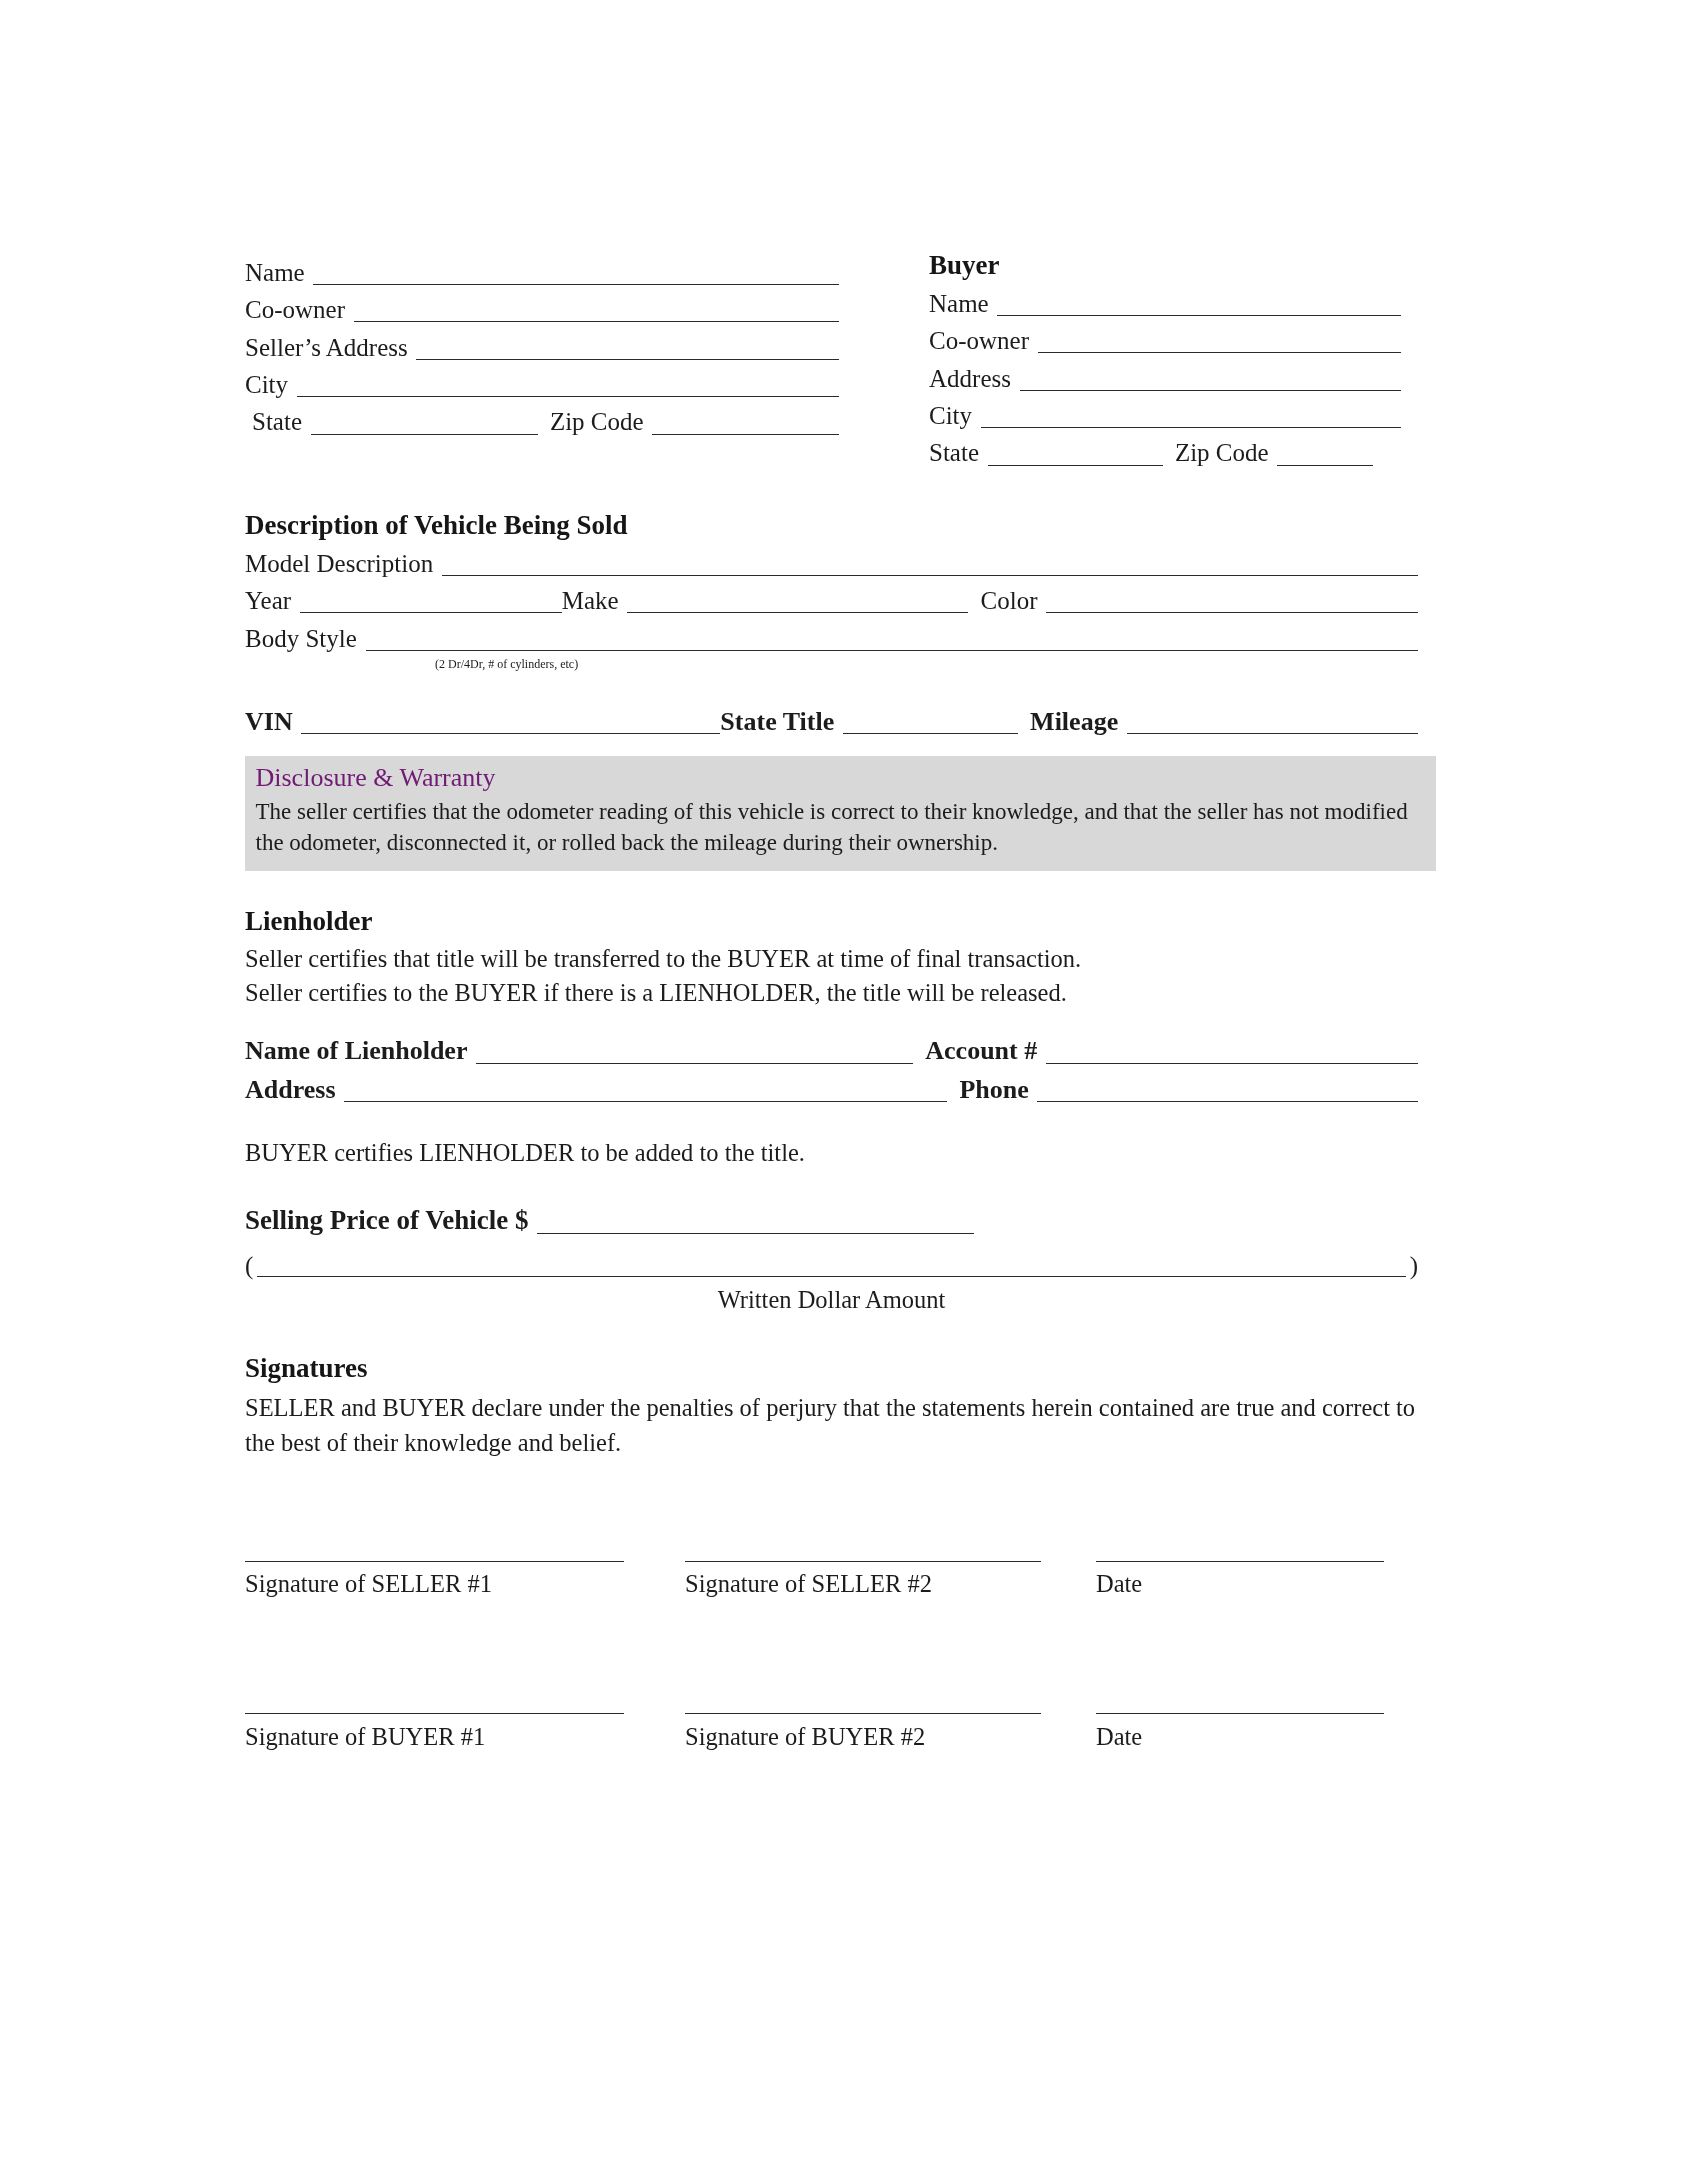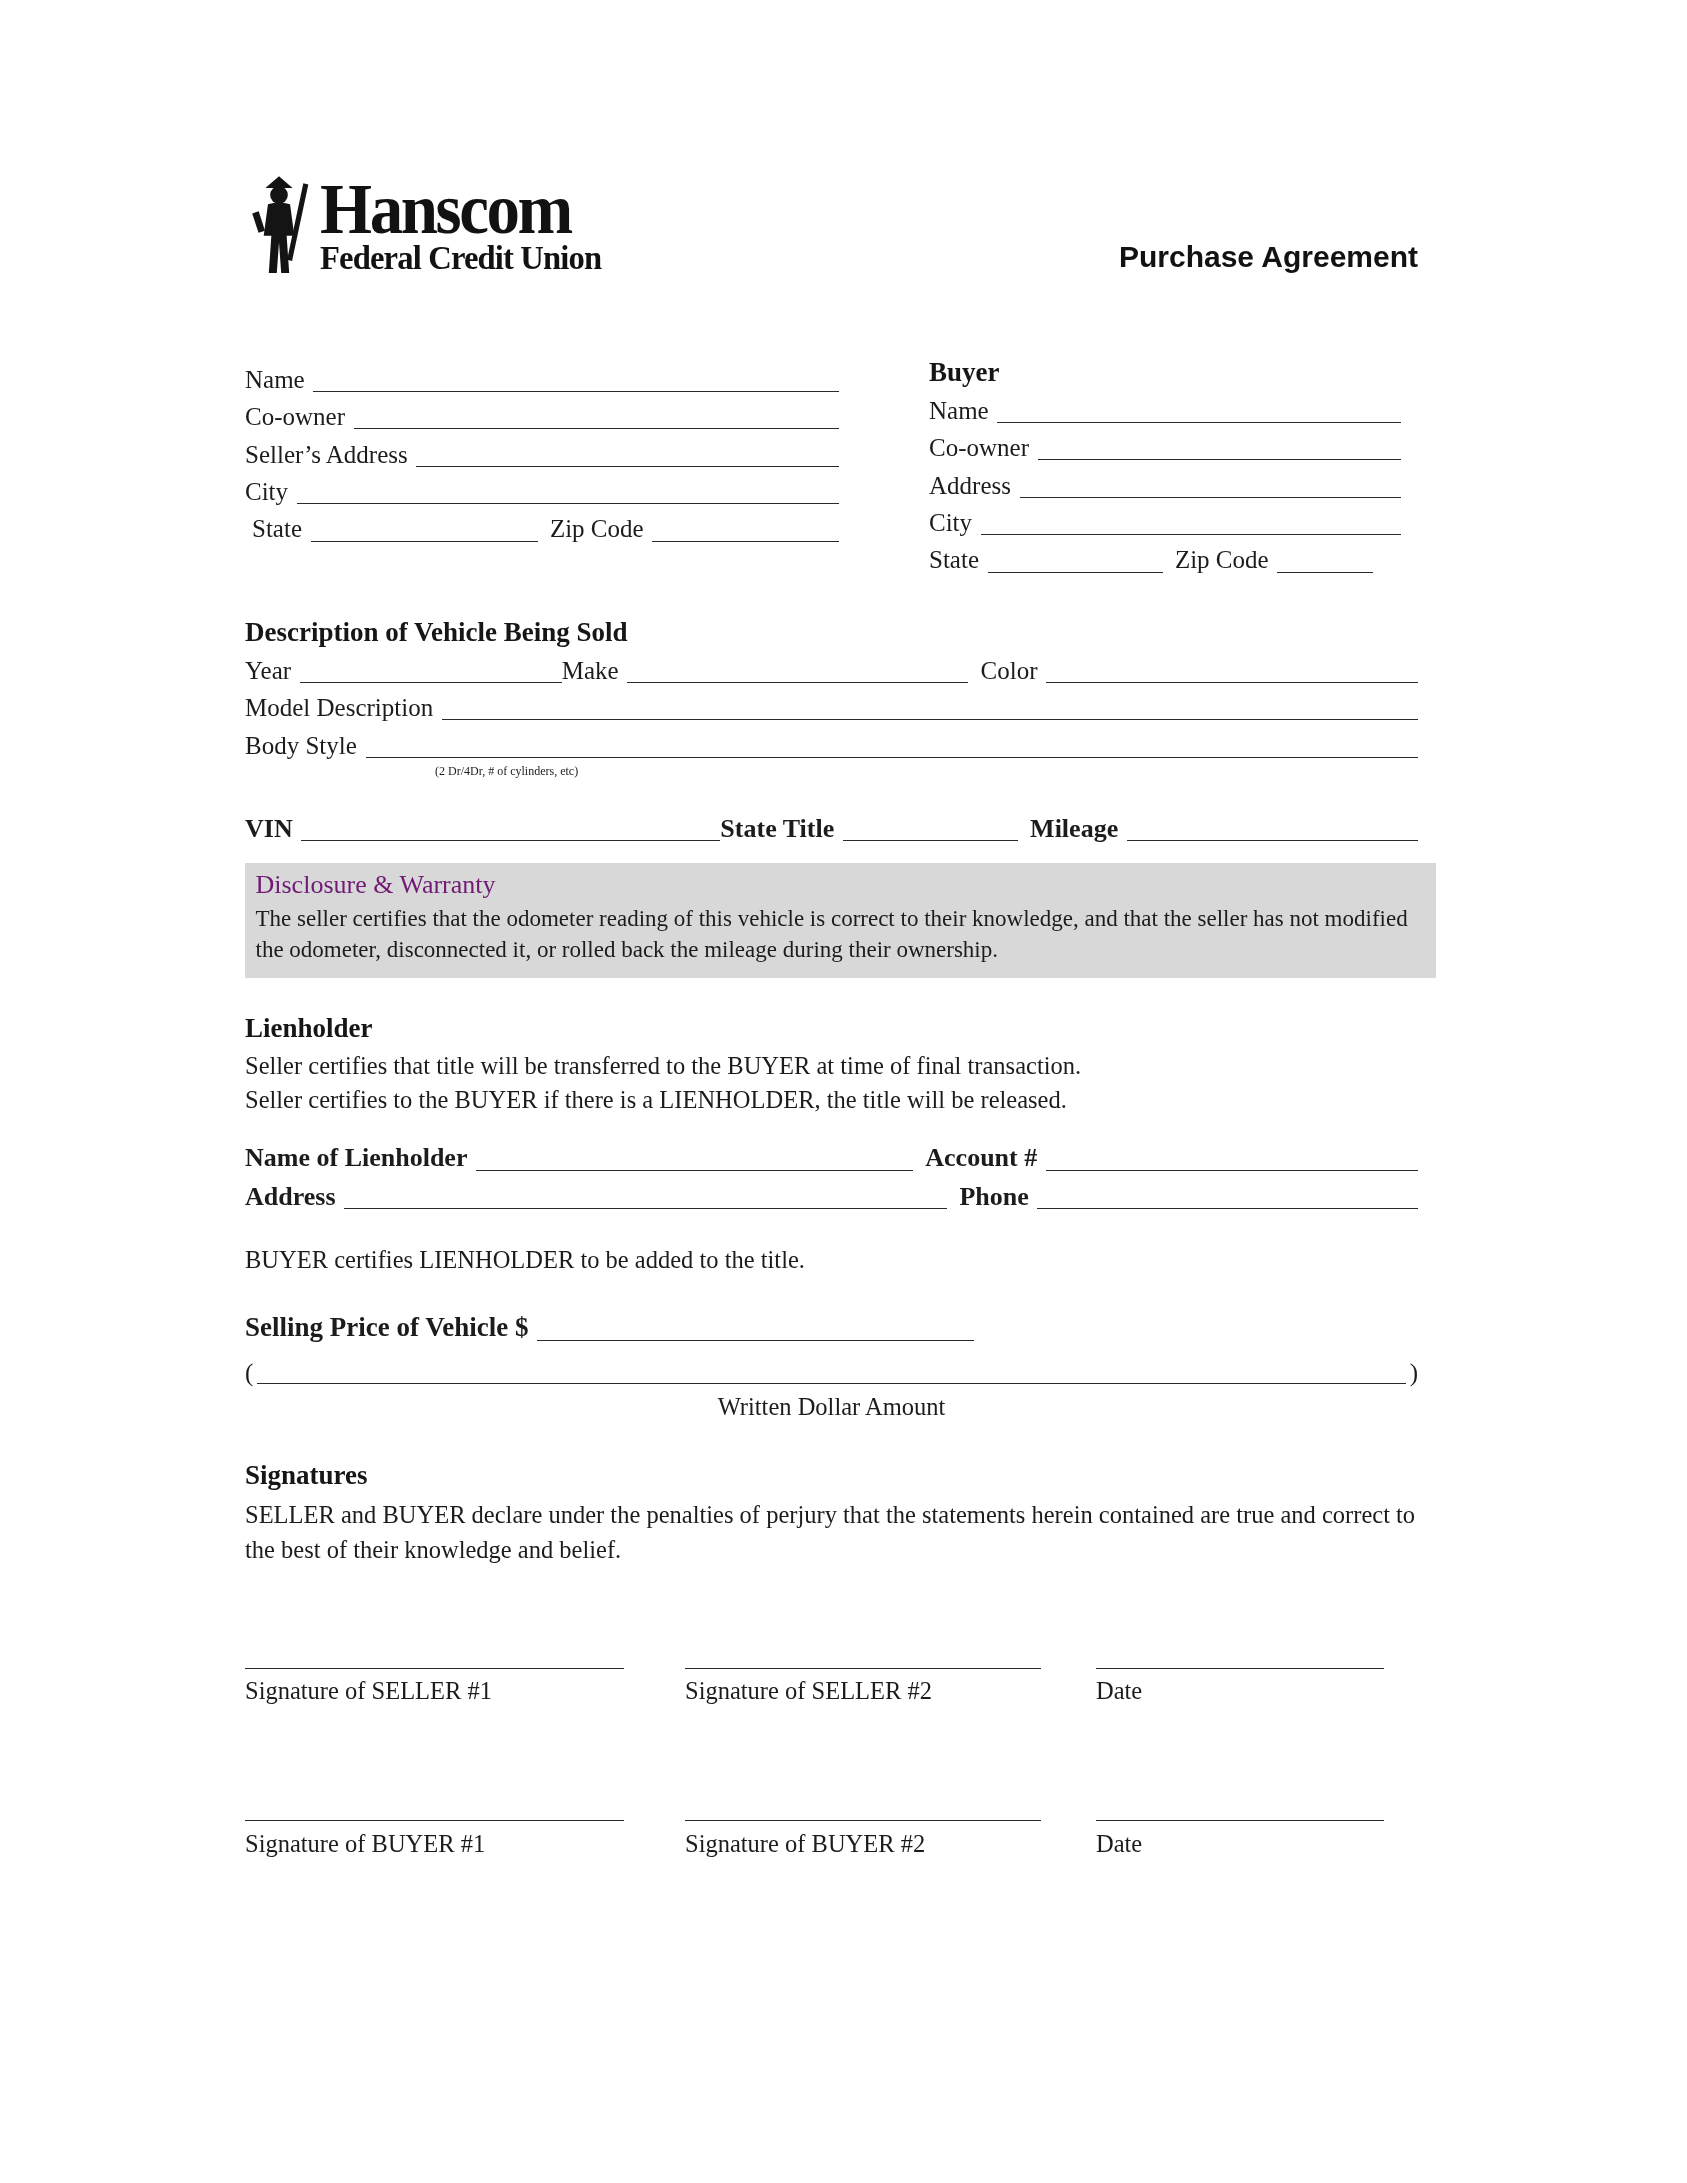--- a/index.html
+++ b/index.html
@@ -74,40 +74,20 @@
   .sig-c1 { width:379px; } .sig-c2 { width:356px; margin-left:61px; } .sig-c3 { width:288px; margin-left:55px; }
   .sig-line { display:block; width:100%; border-bottom:1.7px solid #2a2a2a; height:1.7px; }
   .sig-label { font-size:24.5px; margin-top:8.7px; }
 </style>
 </head>
 <body>
 
 <div class="page">
   <div class="content">
 
-    <header class="header">
-      <div class="logo">
-        <span class="logo-icon">
-          <svg viewBox="0 0 40 60" width="68" height="103" aria-hidden="true">
-            <g fill="#141414">
-              <path d="M12 8 L28 8 L20 1 Z"></path>
-              <circle cx="20" cy="12" r="5.2"></circle>
-              <path d="M13.5 17.5 Q20 15.5 26.5 17.5 L29 36 L24.5 36 L26 58 L21.3 58 L20 40 L18.7 58 L14 58 L15.5 36 L11 36 Z"></path>
-              <rect x="29.5" y="5" width="3" height="46" transform="rotate(12 31 28)"></rect>
-              <rect x="6" y="22" width="4" height="12" transform="rotate(-18 8 28)"></rect>
-            </g>
-          </svg>
-        </span>
-        <span class="logo-text">
-          <span class="logo-brand">Hanscom</span>
-          <span class="logo-sub">Federal Credit Union</span>
-        </span>
-      </div>
-      <div class="doc-title">Purchase Agreement</div>
-    </header>
 
     <section class="parties">
       <div class="party party-seller">
         <div class="frow">
           <span class="flabel">Name</span>
           <span class="fline"></span>
         </div>
         <div class="frow">
           <span class="flabel">Co-owner</span>
           <span class="fline"></span>
@@ -150,30 +130,30 @@
           <span class="flabel">State</span>
           <span class="fline fx w200"></span>
           <span class="flabel ml">Zip Code</span>
           <span class="fline fx w110"></span>
         </div>
       </div>
     </section>
 
     <section class="vehicle">
       <h2>Description of Vehicle Being Sold</h2>
+      <div class="frow">
+        <span class="flabel">Model Description</span>
+        <span class="fline"></span>
+      </div>
       <div class="frow">
         <span class="flabel">Year</span>
         <span class="fline fx w300"></span>
         <span class="flabel">Make</span>
         <span class="fline fx w390"></span>
         <span class="flabel ml">Color</span>
-        <span class="fline"></span>
-      </div>
-      <div class="frow">
-        <span class="flabel">Model Description</span>
         <span class="fline"></span>
       </div>
       <div class="frow">
         <span class="flabel">Body Style</span>
         <span class="fline"></span>
       </div>
       <div class="note">(2 Dr/4Dr, # of cylinders, etc)</div>
 
       <div class="frow vin-row">
         <span class="flabel b">VIN</span>

